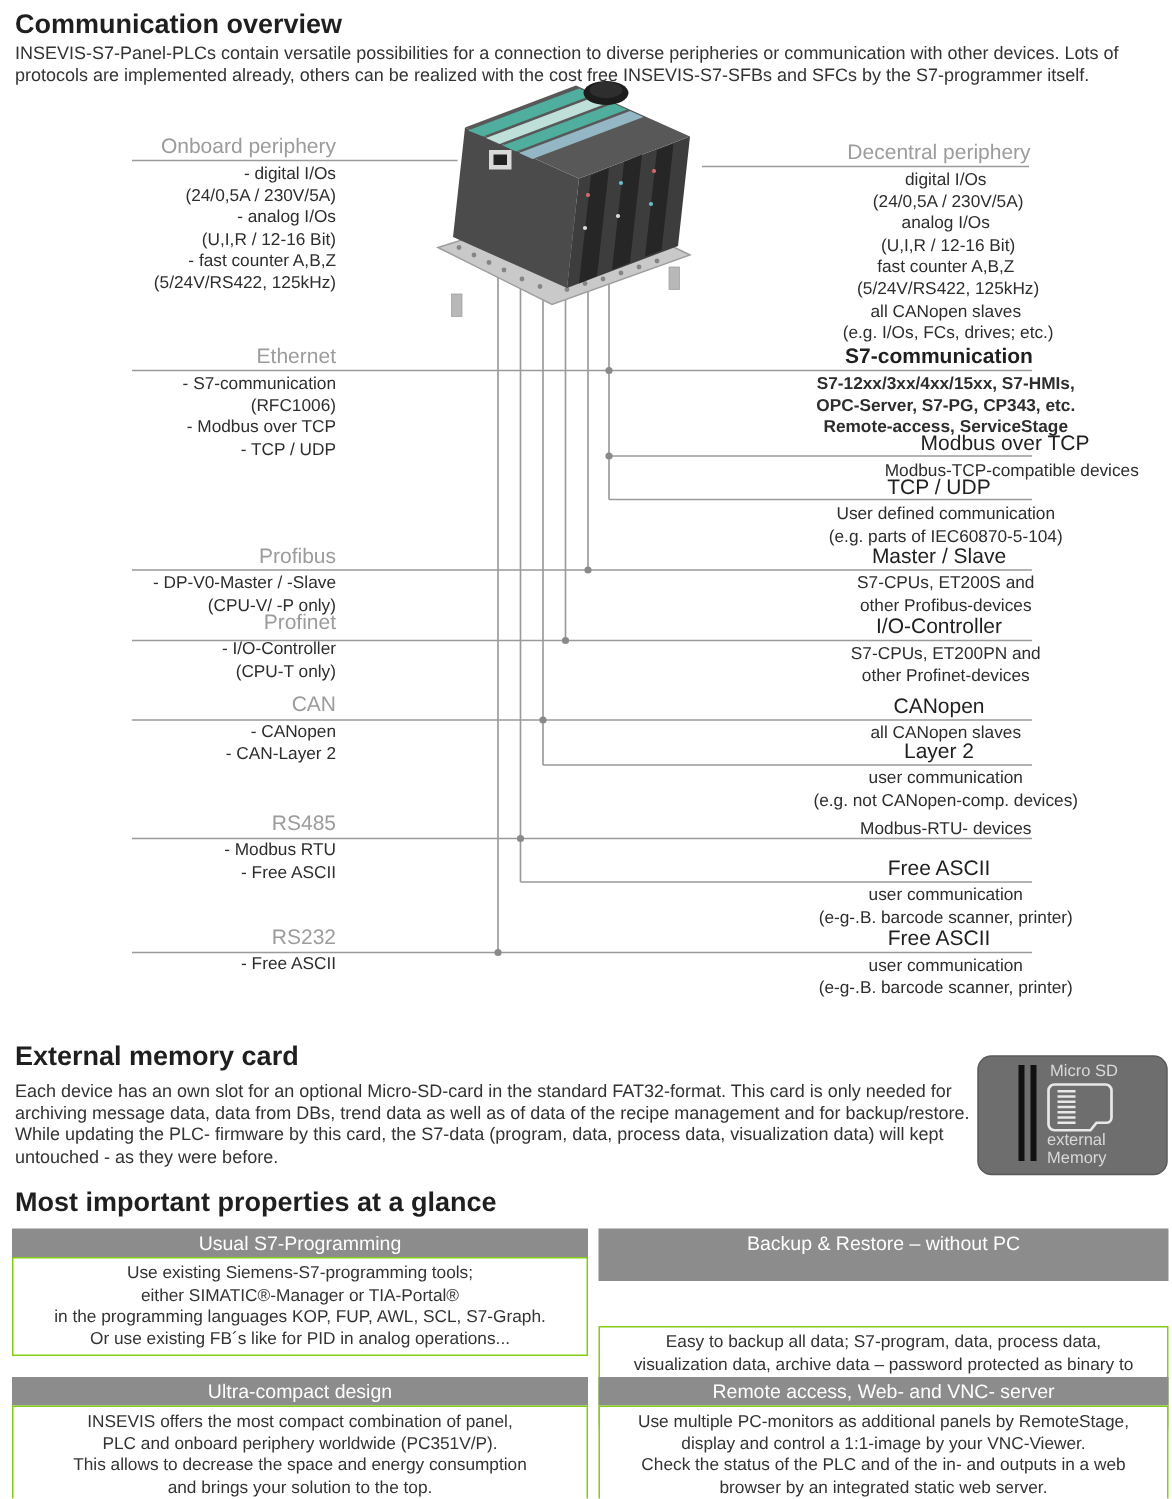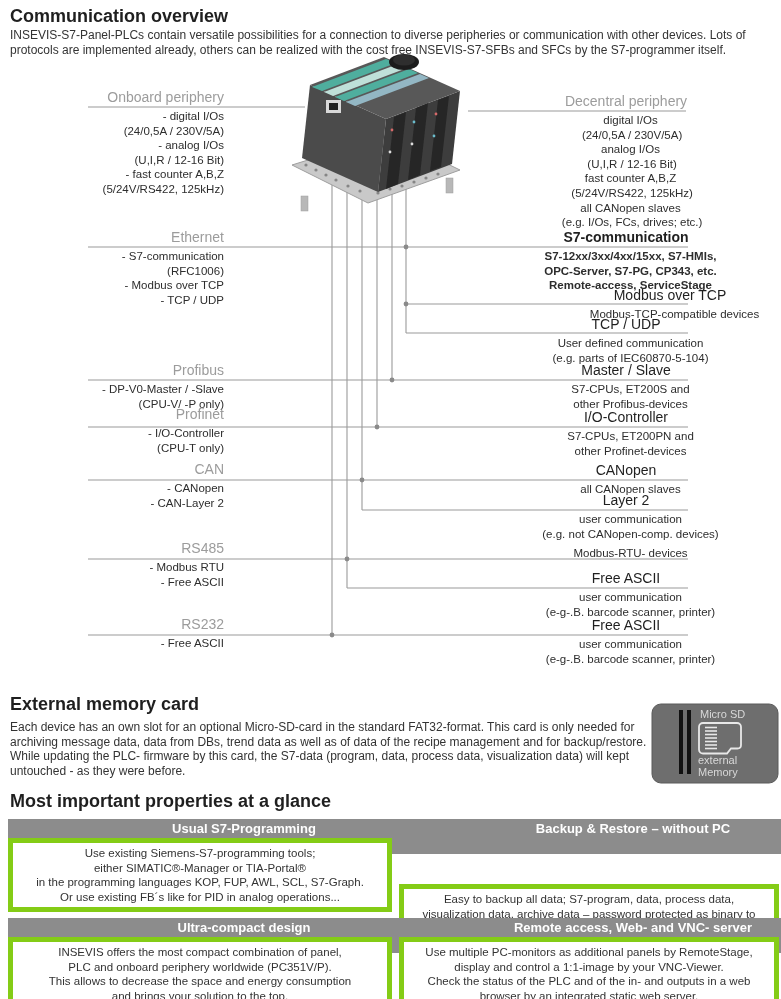--- a/index.html
+++ b/index.html
@@ -12,24 +12,24 @@
   .para{font-size:12px;line-height:14.6px;color:#333;white-space:pre;}
   .diag-h{font-size:14px;line-height:15px;white-space:pre;}
   .gray-h{color:#9c9c9c;}
   .dark-h{color:#1f1f1f;}
   .diag-body{font-size:11.5px;line-height:14.6px;color:#2d2d2d;white-space:pre;margin-top:4px;}
   .lsec{position:absolute;right:557px;width:300px;text-align:right;}
   .rsec{position:absolute;left:511px;width:230px;text-align:center;}
   .rsec .diag-body{margin-left:9px;}
   .propbox-h{
     position:absolute;height:35px;background:#8c8c8c;color:#ffffff;
-    font-size:13px;line-height:19px;font-weight:bold;text-align:center;white-space:pre;padding-left:44px;
+    font-size:13px;line-height:19px;font-weight:normal;text-align:center;white-space:pre;
   }
   .propbox-b{
-    position:absolute;background:#ffffff;border:5px solid #84cc16;
+    position:absolute;background:#ffffff;border:1px solid #84cc16;
     font-size:11.5px;line-height:14.6px;color:#333;text-align:center;
     white-space:pre;padding:3px 2px;box-sizing:border-box;
   }
   .sd-label{position:absolute;font-size:11px;line-height:12px;color:#d8d8d8;white-space:pre;}
   svg{position:absolute;left:0;top:0;}
 </style>
 </head>
 <body>
 
 <svg width="781" height="999" viewBox="0 0 781 999">

